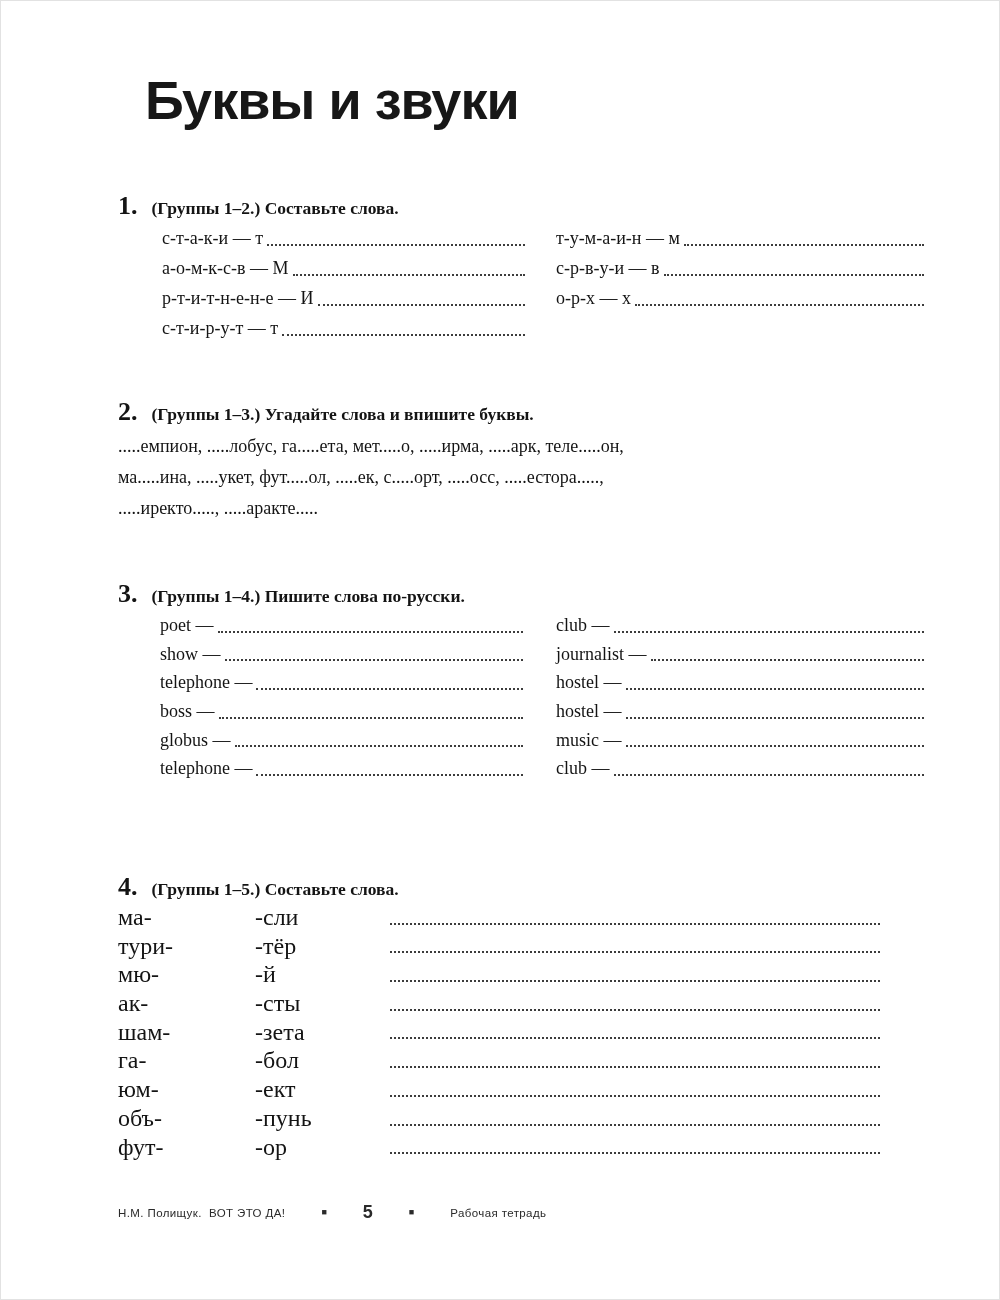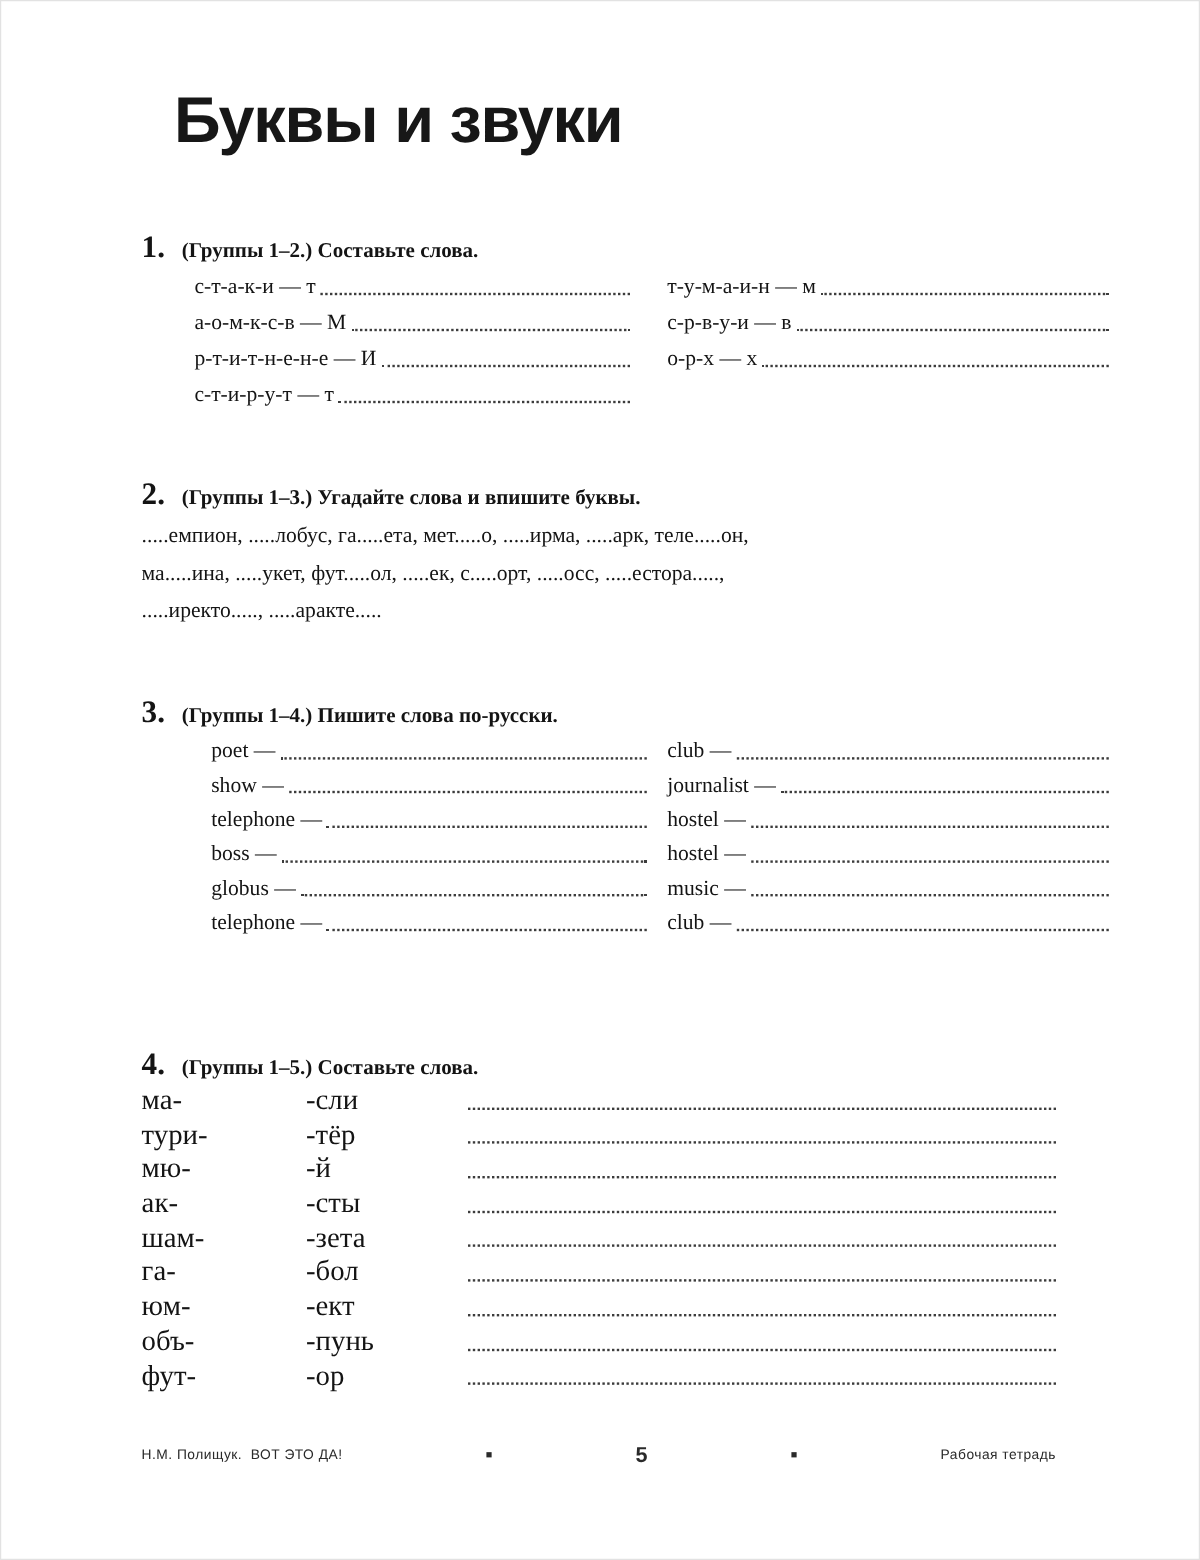--- a/index.html
+++ b/index.html
@@ -22,21 +22,21 @@
   .ex-num{font-size:26px;font-weight:bold;margin-right:14px;line-height:1;}
   .ex-instr{font-size:17.5px;font-weight:bold;line-height:1;margin-top:14px;}
   .ex1-head{top:186px;}
   .ex2-head{top:392px;}
   .ex3-head{top:574px;}
   .ex4-head{top:867px;}
 
   .col{position:absolute;margin-left:44px;}
   .ex1-left{left:118px;top:223px;width:363px;}
   .ex1-right{left:512px;top:223px;width:368px;}
-  .ex3-left{left:132px;top:611px;width:363px;}
+  .ex3-left{left:116px;top:611px;width:363px;}
   .ex3-right{left:512px;top:611px;width:368px;}
 
   .row{display:flex;height:30px;font-size:18px;}
   .row .txt{line-height:30px;white-space:pre;}
   .row3{height:28.7px;}
   .row3 .txt{line-height:28.7px;}
   .dots{flex:1;position:relative;margin-left:4px;}
   .dots::after{
     content:"";position:absolute;left:0;right:0;bottom:7px;
     border-bottom:2px dotted #3c3c3c;
@@ -46,21 +46,21 @@
     font-size:18px;line-height:31px;}
   .ex2-line{white-space:pre-wrap;}
 
   .ex4-rows{position:absolute;left:118px;top:903px;width:762px;}
   .ex4-row{display:grid;grid-template-columns:137px 135px 1fr;height:28.7px;
     font-size:24px;line-height:28.7px;font-family:Liberation Serif, serif;}
   .ex4-row .dots{margin-left:0;}
 
   .footer{
     position:absolute;left:118px;top:1202px;width:762px;
-    display:flex;align-items:center;justify-content:space-between;gap:36px;
+    display:flex;align-items:center;justify-content:flex-start;gap:36px;
     font-family:"Liberation Sans", sans-serif;color:#2a2a2a;
   }
   .footer-author,.footer-sub{font-size:11.5px;letter-spacing:0.4px;}
   .footer-sq{font-size:9px;line-height:1;color:#2a2a2a;}
   .footer-num{font-size:18px;font-weight:bold;}
 </style>
 </head>
 <body>
 
 <div class="page">

